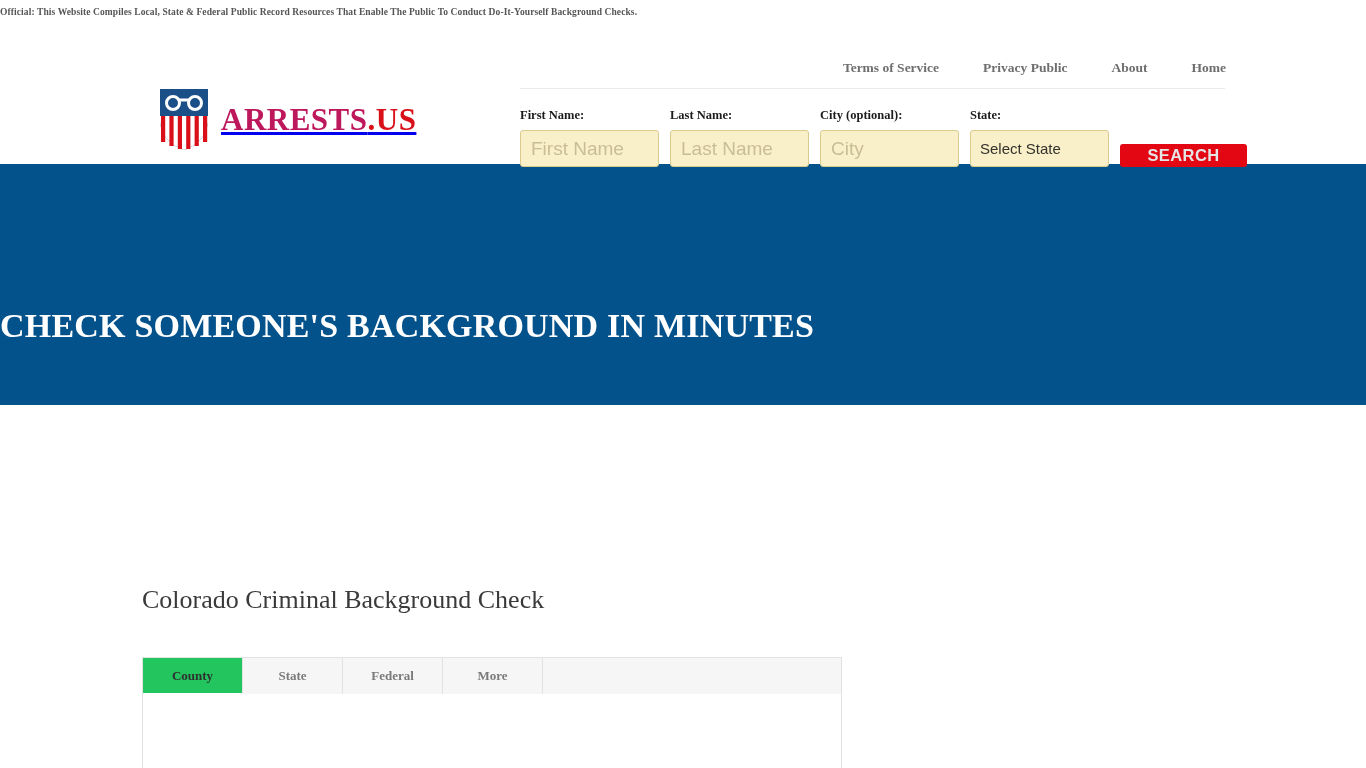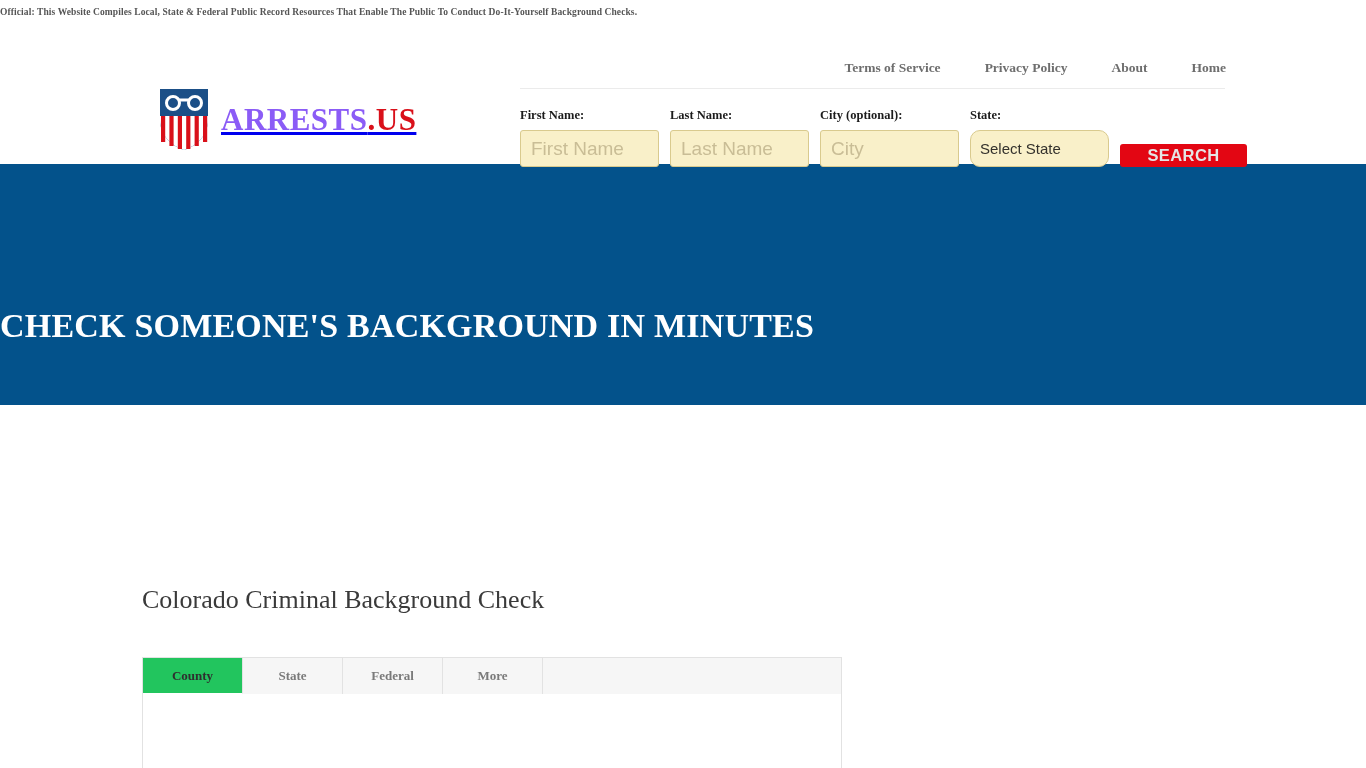--- a/index.html
+++ b/index.html
@@ -82,21 +82,21 @@
   }
   .logo-shield { width: 52px; height: 66px; display: block; }
   .logo-wordmark {
     font-family: "Liberation Serif", serif;
     font-size: 31px;
     font-weight: 700;
     letter-spacing: 0.5px;
     line-height: 1;
     white-space: nowrap;
   }
-  .wm-main { color: #8b5cf6; }
+  .wm-main { color: #be185d; }
   .wm-tld  { color: #d9101a; }
 
   
   .search-form {
     position: absolute;
     left: 520px;
     top: 84px;
     display: flex;
     align-items: flex-end;
     gap: 0;
@@ -124,21 +124,21 @@
     color: #3b3b3b;
     outline: none;
   }
   .field-input::placeholder { color: #c9bd96; }
   .field-select {
     display: block;
     width: 139px;
     height: 37px;
     background: #f9f0c9;
     border: 1px solid #d9ca8e;
-    border-radius: 10px;
+    border-radius: 3px;
     padding: 0 9px;
     font-family: "Liberation Sans", sans-serif;
     font-size: 15px;
     color: #33312c;
     outline: none;
     appearance: none;
     -webkit-appearance: none;
     cursor: pointer;
   }
   .search-button {
@@ -250,21 +250,21 @@
 <body>
 
 <div class="announce-bar">
   <span class="announce-text">Official: This Website Compiles Local, State &amp; Federal Public Record Resources That Enable The Public To Conduct Do-It-Yourself Background Checks.</span>
 </div>
 
 <header class="site-header">
 
   <nav class="top-nav">
     <a class="nav-link" href="#">Terms of Service</a>
-    <a class="nav-link" href="#">Privacy Policy</a>
+    <a class="nav-link" href="#">Privacy Public</a>
     <a class="nav-link" href="#">About</a>
     <a class="nav-link" href="#">Home</a>
   </nav>
 
   <div class="nav-divider"></div>
 
   <a class="logo-block" href="#">
     <svg class="logo-shield" viewBox="0 0 52 66" aria-hidden="true">
       <path d="M2 3 H50 V34 C50 50 38 60 26 64 C14 60 2 50 2 34 Z" fill="#1b4f87"></path>
       <path d="M2 30 H50 V34 C50 50 38 60 26 64 C14 60 2 50 2 34 Z" fill="#ffffff"></path>

